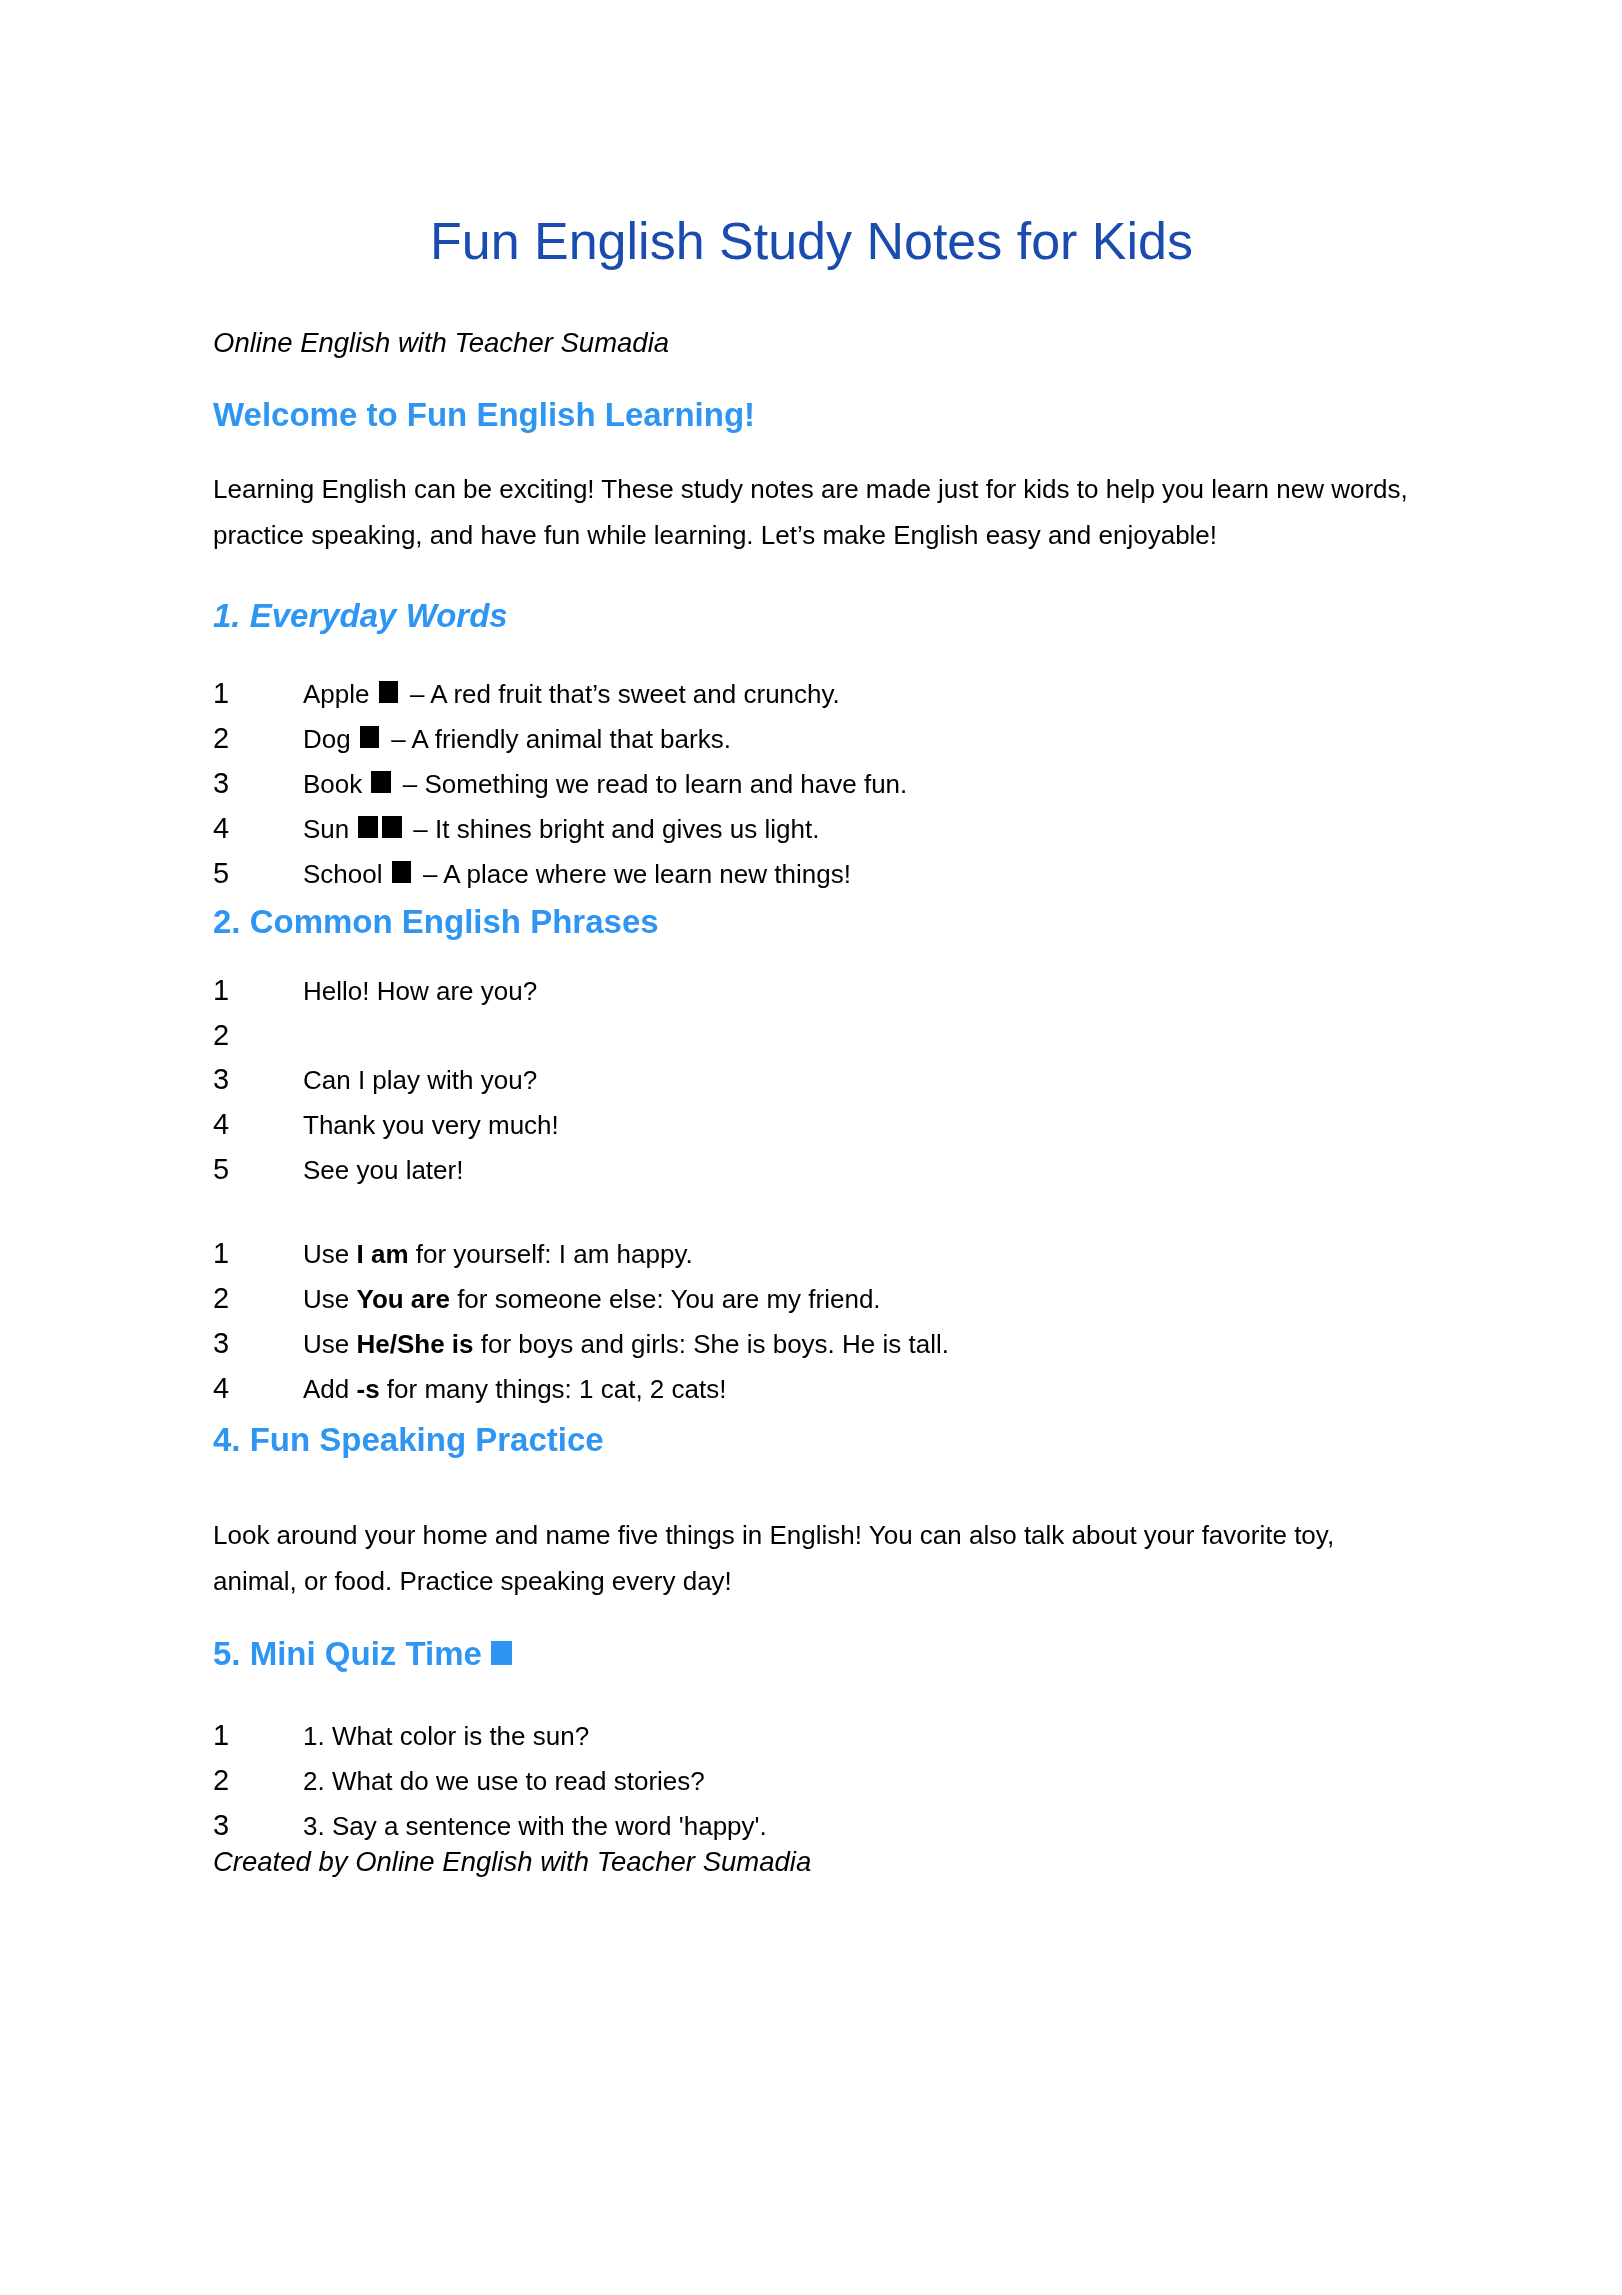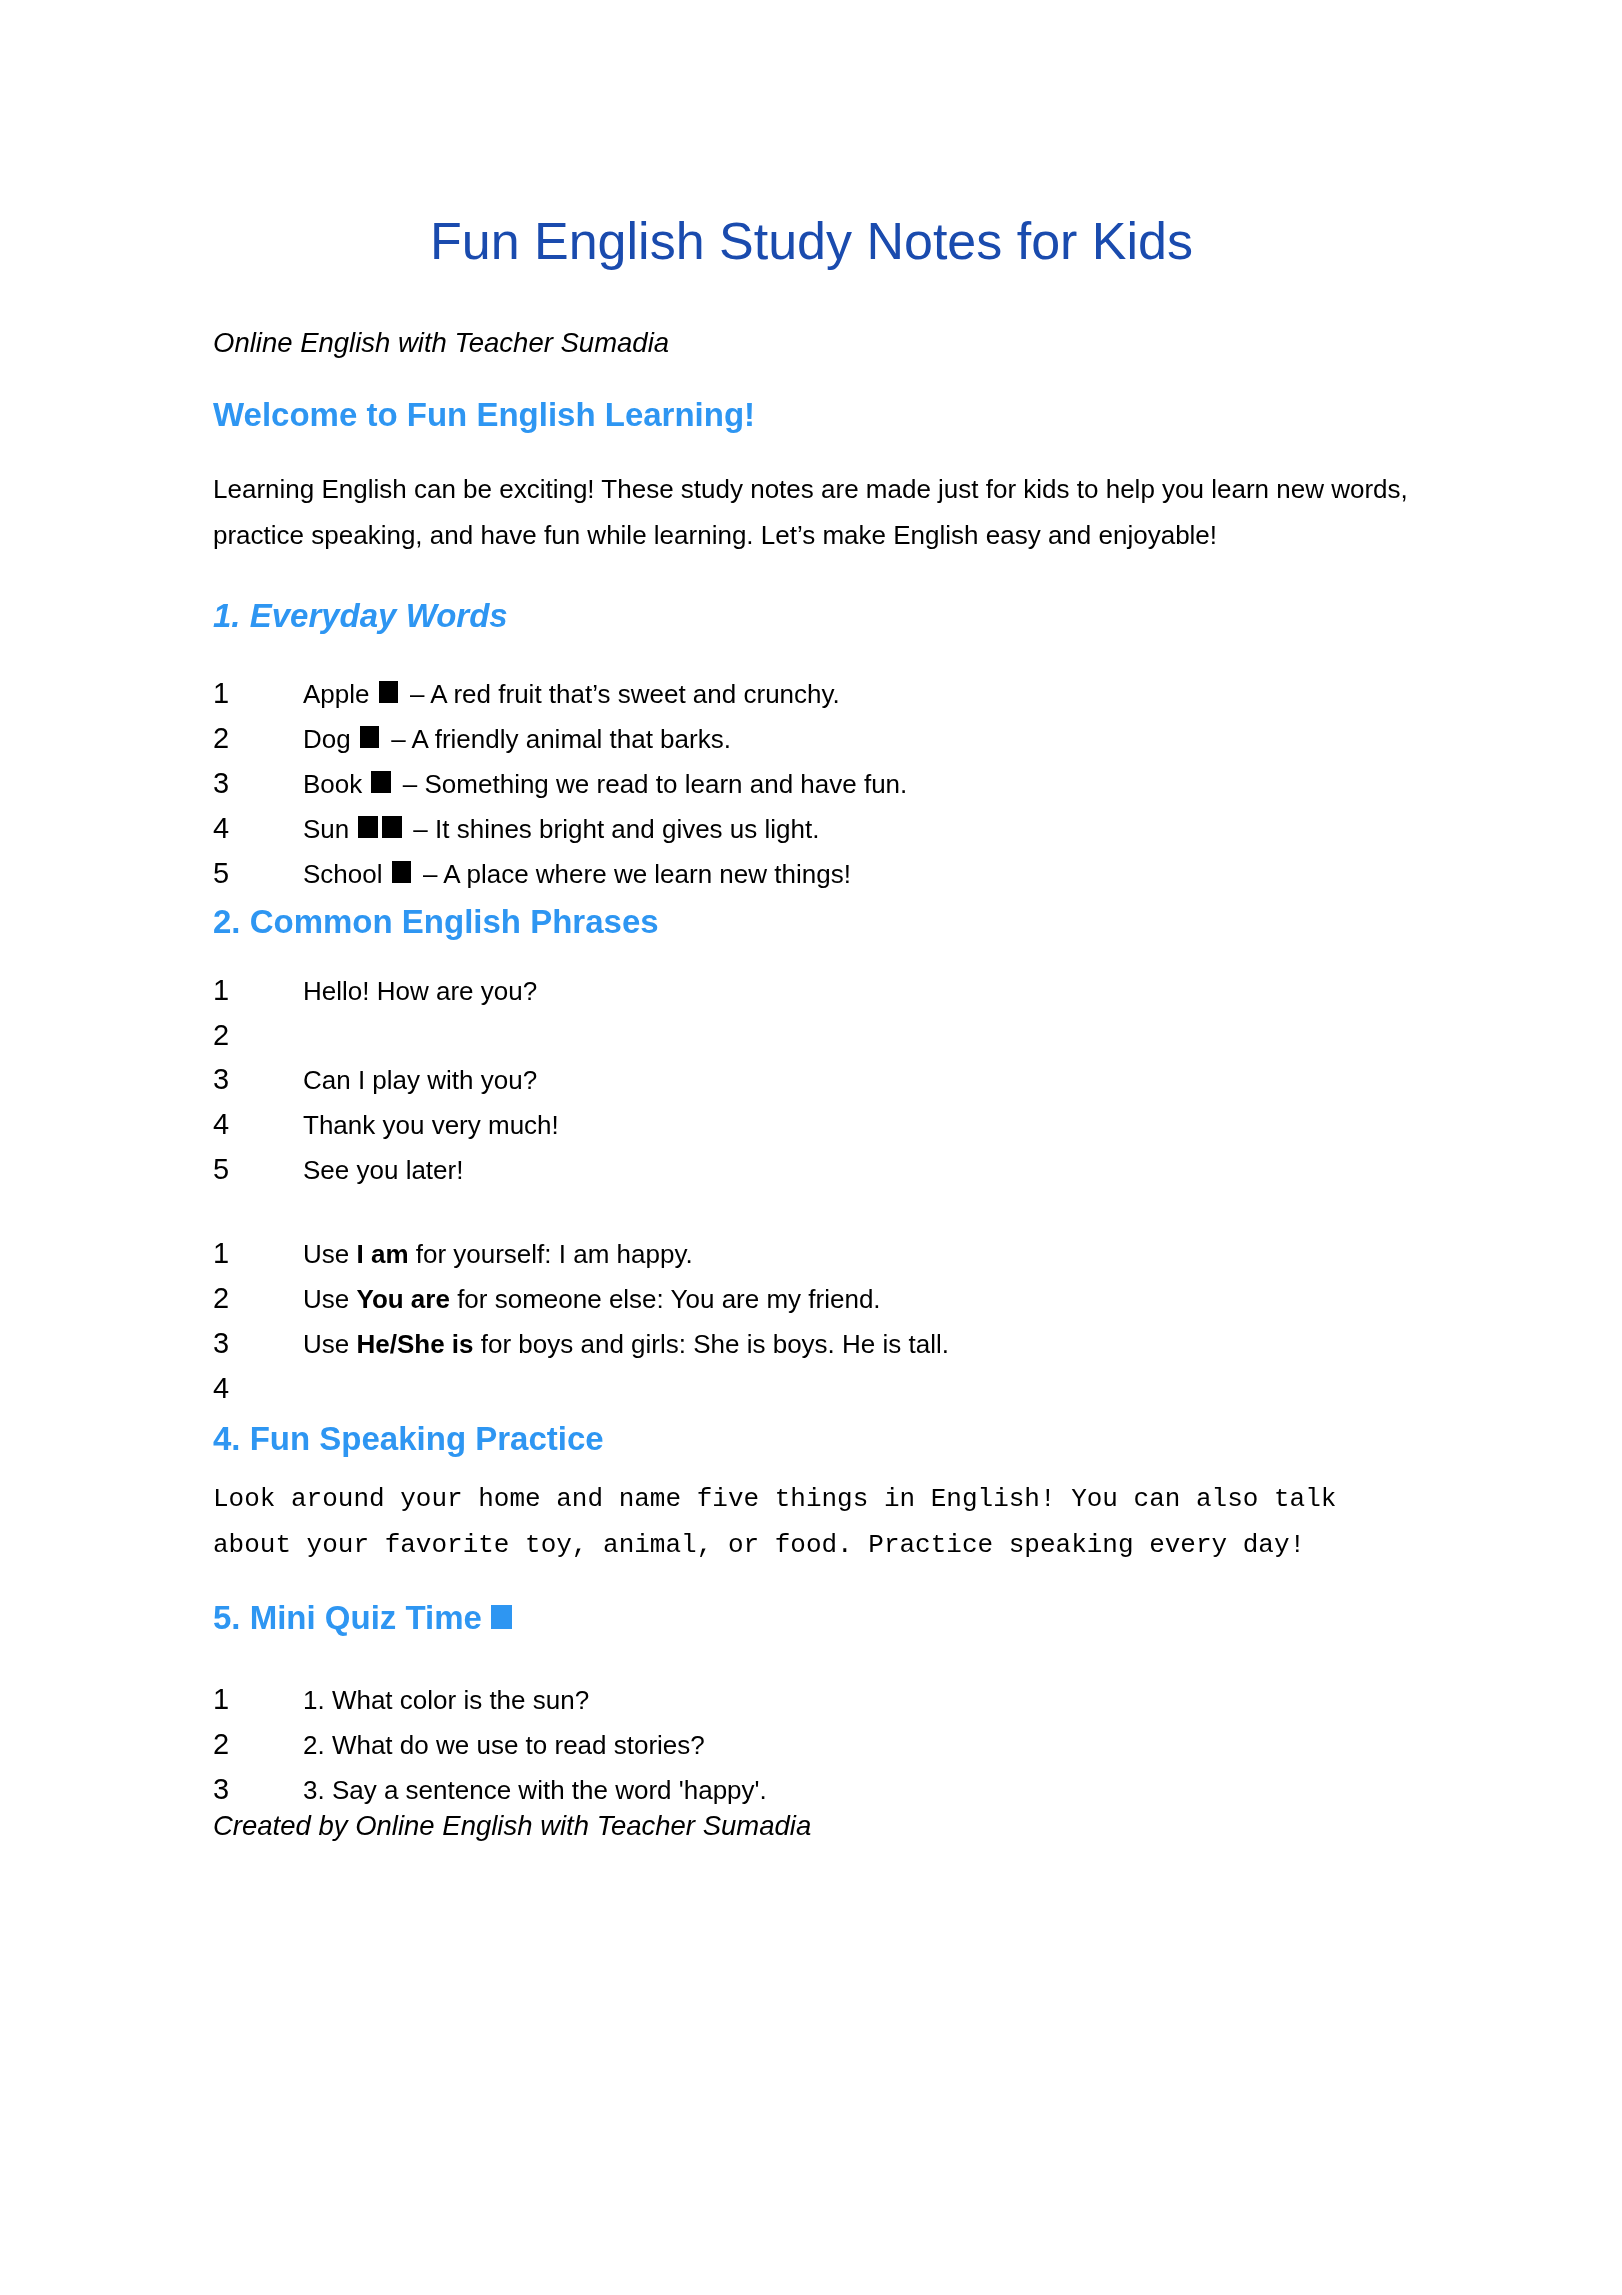--- a/index.html
+++ b/index.html
@@ -43,21 +43,21 @@
   .h-phrases  { margin-top: 9.8px; }
   .h-grammar  { margin-top: 11.8px; }
   .h-speaking { margin-top: 12.4px; }
   .h-quiz     { margin-top: 33px; }
   p.body-par {
     font-size: 26px;
     line-height: 46px;
     width: 1199px;
   }
   .p-welcome  { margin-top: 35px; }
-  .p-speaking { margin-top: 21px; font-family: Liberation Mono, monospace; }
+  .p-speaking { margin-top: 56px; }
   ul.plain-list {
     list-style: none;
   }
   .ul-everyday { margin-top: 39px; }
   .ul-phrases  { margin-top: 29.4px; }
   .ul-grammar  { margin-top: 39px; }
   .ul-quiz     { margin-top: 43px; }
   ul.plain-list li {
     display: flex;
     align-items: baseline;
@@ -163,20 +163,21 @@
     <li>
       <span class="num">2</span>
       <span class="li-text"><span>Use </span><b>You are</b><span> for someone else: You are my friend.</span></span>
     </li>
     <li>
       <span class="num">3</span>
       <span class="li-text"><span>Use </span><b>He/She is</b><span> for boys and girls: She is boys. He is tall.</span></span>
     </li>
     <li>
       <span class="num">4</span>
+      <span class="li-text"><span>Add </span><b>-s</b><span> for many things: 1 cat, 2 cats!</span></span>
     </li>
   </ul>
 
   <h2 class="h-speaking">4. Fun Speaking Practice</h2>
 
   <p class="body-par p-speaking">Look around your home and name five things in English! You can also talk about your favorite toy, animal, or food. Practice speaking every day!</p>
 
   <h2 class="h-quiz"><span>5. Mini Quiz Time</span><span class="tofu-quiz"></span></h2>
 
   <ul class="plain-list ul-quiz">

